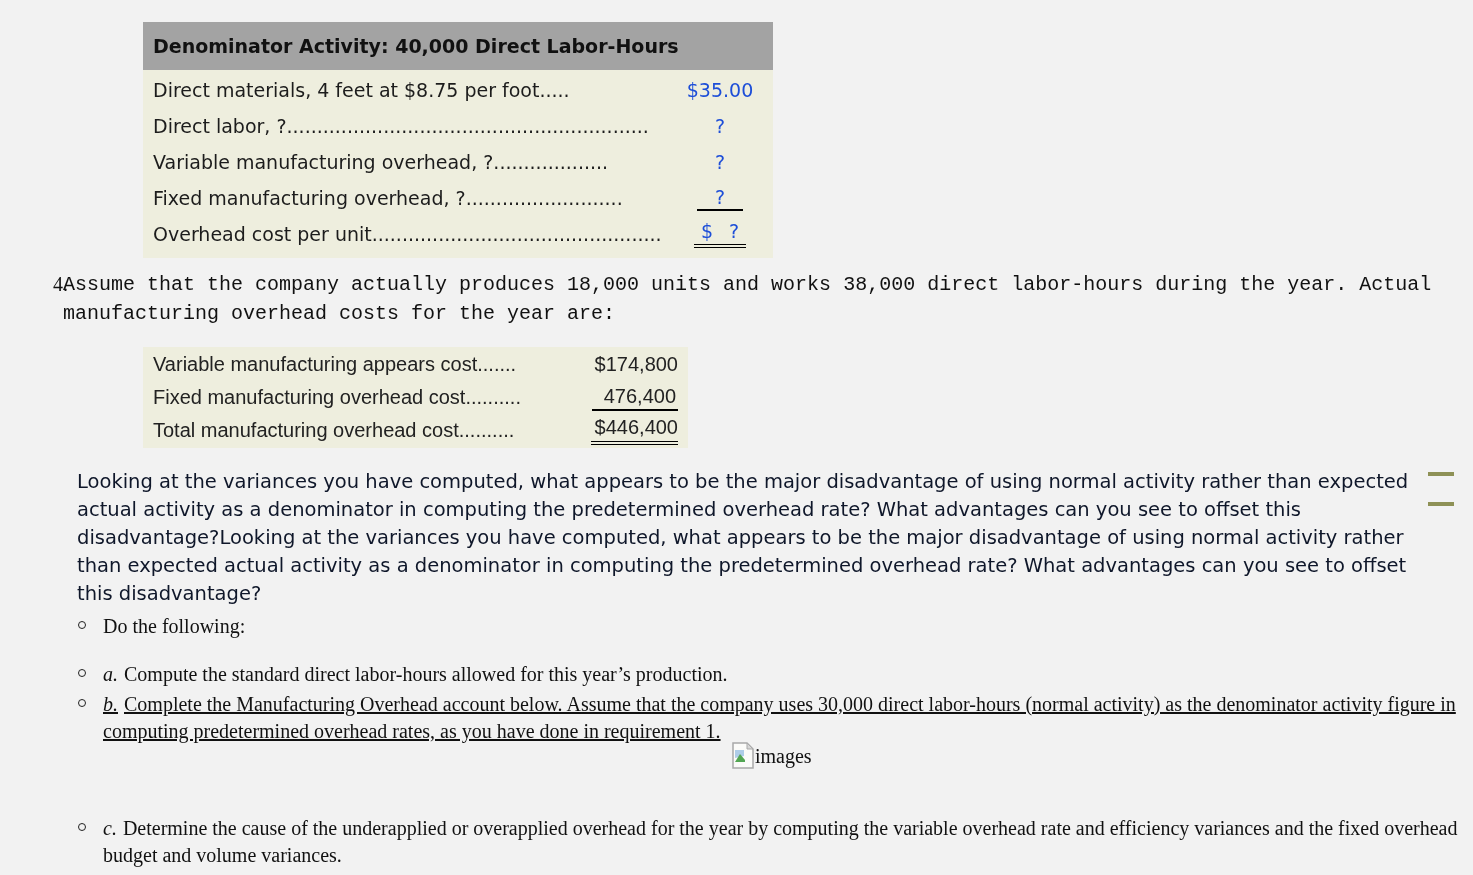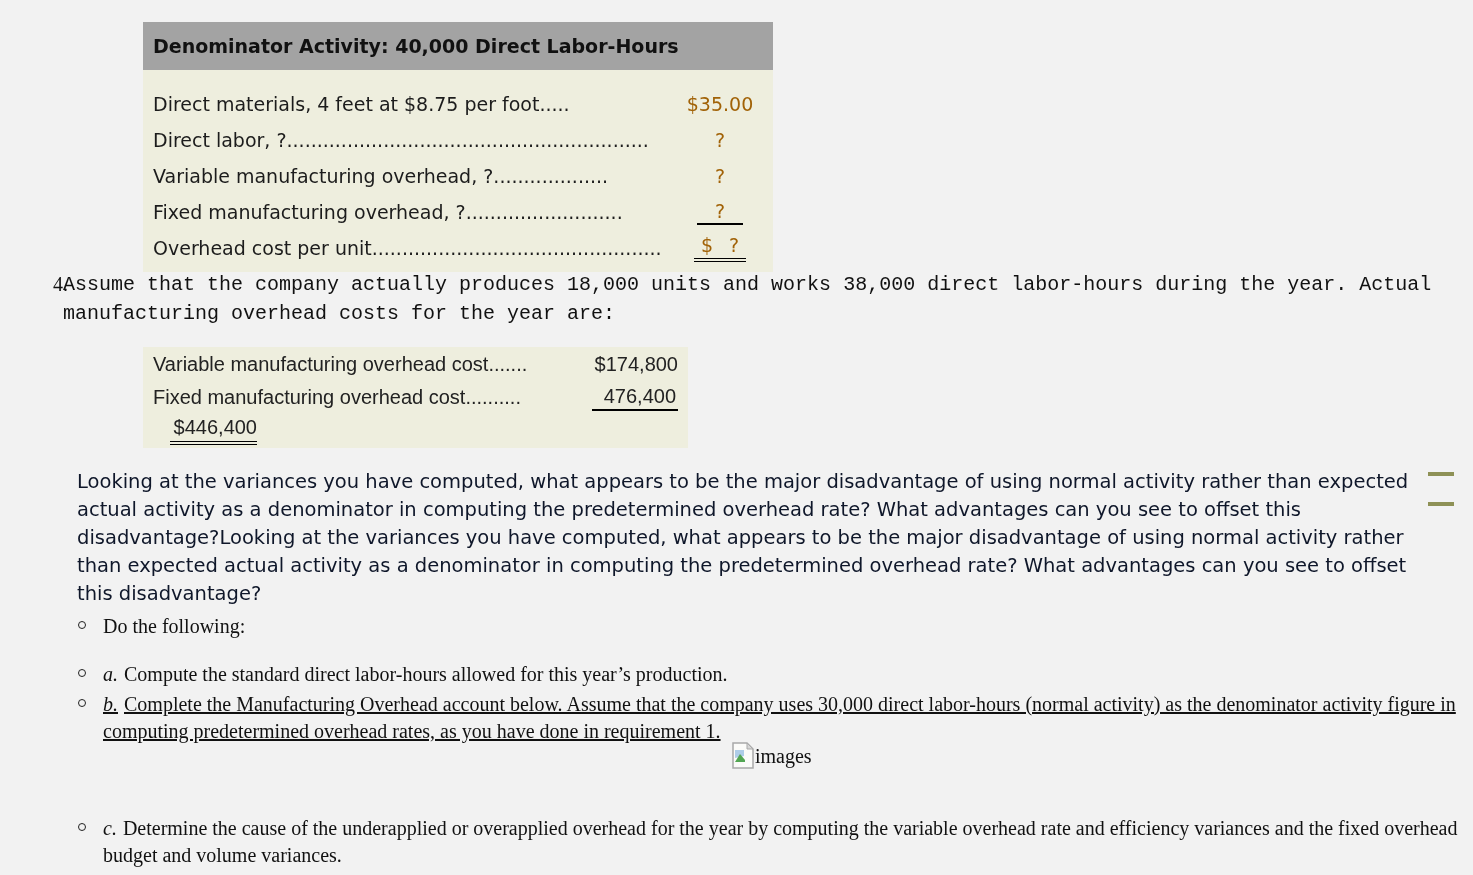--- a/index.html
+++ b/index.html
@@ -10,29 +10,29 @@
     color:#1a1a1a;
   }
 
   
   .std-table { position:absolute; left:143px; top:22px; width:630px; }
   .std-table .hdr {
     background:#a3a3a3; height:48px; display:flex; align-items:center;
     padding:0 10px; font:bold 19px "DejaVu Sans", sans-serif; color:#111;
     white-space:nowrap;
   }
-  .std-table .bdy { background:#eeeede; padding:16px 10px 6px 10px; }
+  .std-table .bdy { background:#eeeede; padding:2px 10px 6px 10px; }
   .trow { display:flex; align-items:center; height:36px; }
   .trow .lbl {
     flex:1; font:19px "DejaVu Sans", sans-serif; color:#1c1c1c;
     white-space:nowrap; overflow:hidden;
   }
   .trow .val {
     width:86px; display:flex; justify-content:center; align-items:flex-end;
-    font:19px "DejaVu Sans", sans-serif; color:#a16207; white-space:pre;
+    font:19px "DejaVu Sans", sans-serif; color:#1d4ed8; white-space:pre;
   }
   .ul-single { display:inline-block; width:46px; text-align:center;
     border-bottom:2px solid #000; padding-bottom:1px; }
   .ul-double { display:inline-block; width:52px; text-align:center;
     border-bottom:4px double #000; padding-bottom:2px; white-space:pre;
     word-spacing:10px; }
 
   
   .item4 { position:absolute; left:53px; top:270px; width:1395px;
     font:20px "Liberation Serif", serif; line-height:29px; color:#111; }
@@ -110,28 +110,29 @@
     </div>
   </div>
 
   <div class="item4">
     <span class="num">4.</span>
     <div class="txt">Assume that the company actually produces 18,000 units and works 38,000 direct labor-hours during the year. Actual manufacturing overhead costs for the year are:</div>
   </div>
 
   <div class="ovh-table">
     <div class="orow">
-      <span class="lbl">Variable manufacturing overhead cost.......</span>
+      <span class="lbl">Variable manufacturing appears cost.......</span>
       <span class="val">$174,800</span>
     </div>
     <div class="orow">
       <span class="lbl">Fixed manufacturing overhead cost..........</span>
       <span class="val"><span class="ul-single2">476,400</span></span>
     </div>
     <div class="orow">
+      <span class="lbl">Total manufacturing overhead cost..........</span>
       <span class="val"><span class="ul-double2">$446,400</span></span>
     </div>
   </div>
 
   <div class="qpara">Looking at the variances you have computed, what appears to be the major disadvantage of using normal activity rather than expected actual activity as a denominator in computing the predetermined overhead rate? What advantages can you see to offset this disadvantage?Looking at the variances you have computed, what appears to be the major disadvantage of using normal activity rather than expected actual activity as a denominator in computing the predetermined overhead rate? What advantages can you see to offset this disadvantage?</div>
 
   <div class="bullet b-do">
     <span class="circ"></span>
     <span class="btxt">Do the following:</span>
   </div>

